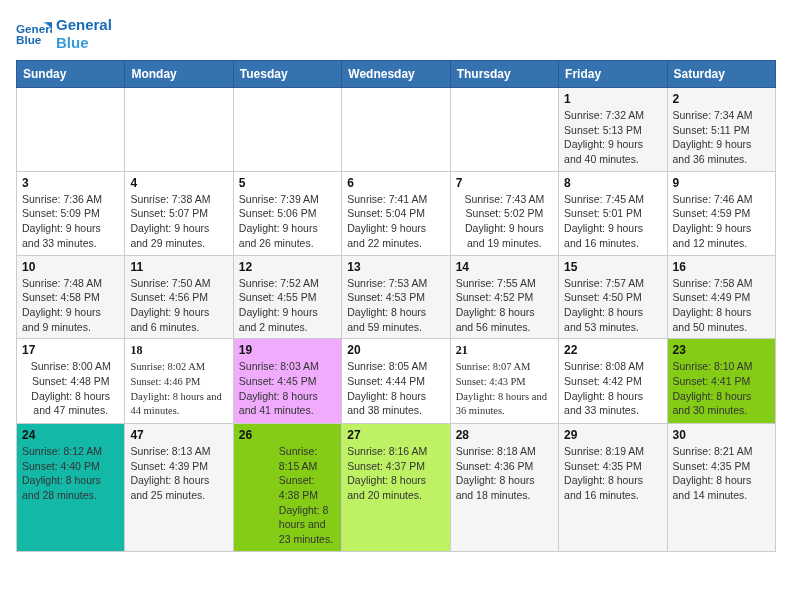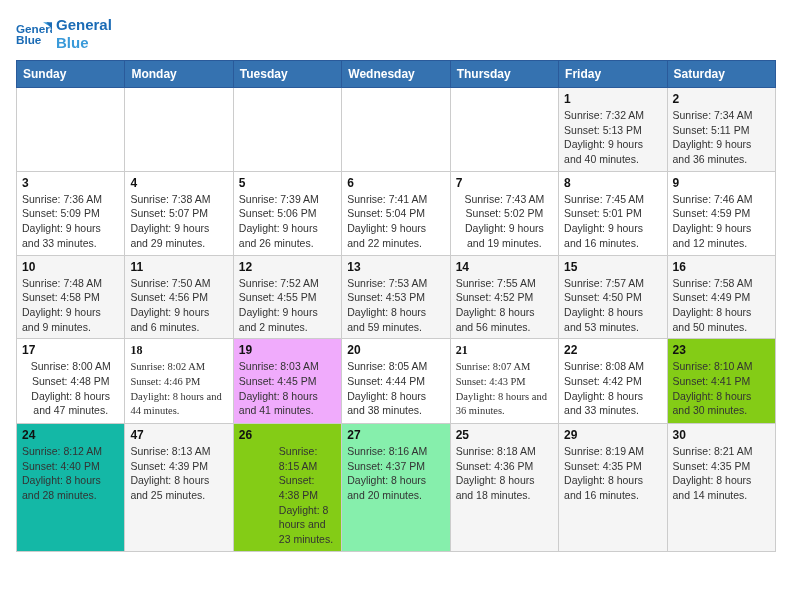--- a/index.html
+++ b/index.html
@@ -281,28 +281,28 @@
           <div class="day-info" style="white-space: pre-line;">Sunrise: 8:13 AM
 Sunset: 4:39 PM
 Daylight: 8 hours and 25 minutes.</div>
         </td>
         <td style="background: #84cc16;">
           <div class="day-number">26</div>
           <div class="day-info" style="white-space: pre-line; margin-left: 40px;">Sunrise: 8:15 AM
 Sunset: 4:38 PM
 Daylight: 8 hours and 23 minutes.</div>
         </td>
-        <td style="background: #86efac;">
+        <td style="background: #bef264;">
           <div class="day-number">27</div>
           <div class="day-info" style="white-space: pre-line;">Sunrise: 8:16 AM
 Sunset: 4:37 PM
 Daylight: 8 hours and 20 minutes.</div>
         </td>
         <td style="background: rgb(245, 245, 245);">
-          <div class="day-number">25</div>
+          <div class="day-number">28</div>
           <div class="day-info" style="white-space: pre-line;">Sunrise: 8:18 AM
 Sunset: 4:36 PM
 Daylight: 8 hours and 18 minutes.</div>
         </td>
         <td style="background: rgb(245, 245, 245);">
           <div class="day-number">29</div>
           <div class="day-info" style="white-space: pre-line;">Sunrise: 8:19 AM
 Sunset: 4:35 PM
 Daylight: 8 hours and 16 minutes.</div>
         </td>

